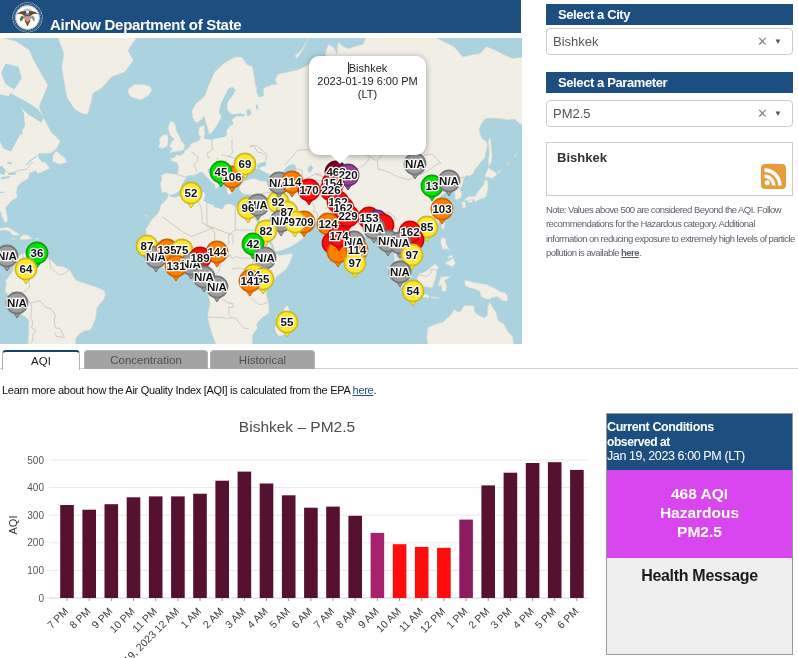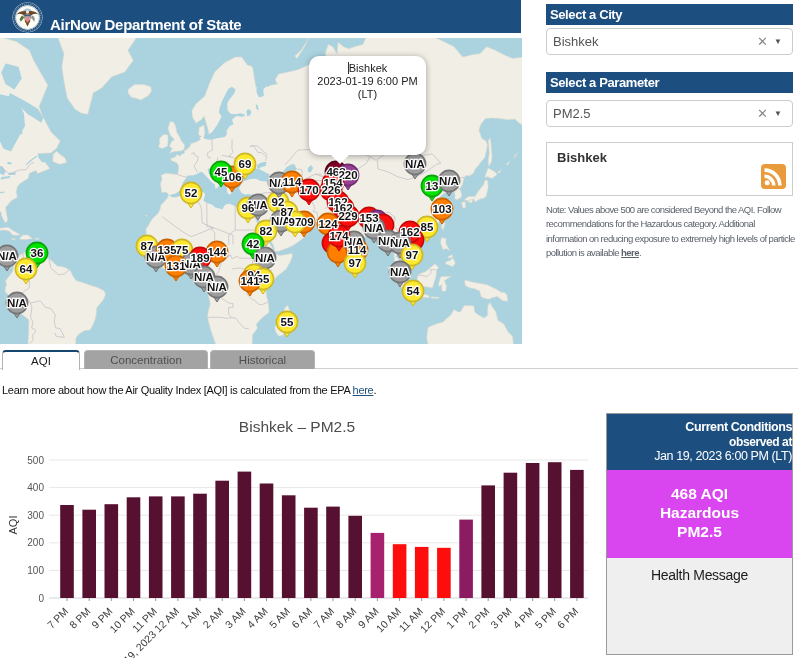--- a/index.html
+++ b/index.html
@@ -1,33 +1,33 @@
 <!DOCTYPE html>
 <html><head><meta charset="utf-8"><title>AirNow Department of State</title>
 <style>
 *{margin:0;padding:0;box-sizing:border-box}
 html,body{width:798px;height:658px;background:#fff;font-family:"Liberation Sans",sans-serif;overflow:hidden;position:relative}
 .abs{position:absolute}
 .hdr{left:0;top:0;width:521px;height:33px;background:#1d4e80}
 .hdr .t{position:absolute;left:50px;top:16px;color:#fff;font-size:15px;font-weight:bold;letter-spacing:-0.3px}
 .map{left:0;top:38px;width:522px;height:306px;overflow:hidden;background:#aad3df}
-.sbh{left:546px;width:247px;height:21px;background:#1d4e80;color:#fff;font-weight:bold;font-size:13px;letter-spacing:-0.4px;line-height:21px;padding-left:4px}
+.sbh{left:546px;width:247px;height:21px;background:#1d4e80;color:#fff;font-weight:bold;font-size:13px;letter-spacing:-0.4px;line-height:21px;padding-left:12px}
 .dd{left:546px;width:247px;height:27px;background:#fff;border:1px solid #ccc;border-radius:4px;font-size:13px;color:#555;line-height:25px;padding-left:6px}
 .dd .x{position:absolute;right:24px;top:0;color:#8a8a8a;font-size:13px}
 .dd .c{position:absolute;right:10px;top:0;color:#555;font-size:8px}
 .rssbox{left:546px;top:142px;width:247px;height:54px;background:#fff;border:1px solid #ccc}
 .rssbox .t{position:absolute;left:10px;top:7px;font-weight:bold;font-size:13px;color:#333}
 .note{left:546px;top:203px;width:252px;font-size:9.5px;letter-spacing:-0.55px;color:#5b616b;line-height:14.4px;white-space:nowrap}
 .tab{top:350px;height:19px;background:#a3a3a3;border:1px solid #b3b3b3;border-bottom:none;border-radius:4px 4px 0 0;color:#4f4f4f;font-size:11.5px;text-align:center;line-height:18px;z-index:2}
 .tab.on{background:#fff;border-top:2px solid #16456f;color:#1a1a1a;height:20px}
 .tabline{left:0;top:368px;width:798px;height:0;border-top:1px solid #cfcfcf;z-index:1}
 .learn{left:2px;top:384px;font-size:11px;letter-spacing:-0.3px;color:#111}
 .learn a{color:#23527c}
 .ccp{left:606px;top:413px;width:187px;height:242px;border:1px solid #9a9a9a;background:#efefef}
-.ccb{position:absolute;left:0;top:0;width:100%;height:64px;background:#1d4e80;color:#fff;text-align:right}
+.ccb{position:absolute;left:0;top:0;width:100%;height:64px;background:#1d4e80;color:#fff;text-align:left}
 .ccm{position:absolute;left:0;top:56px;width:100%;height:88px;background:#d946ef;color:#fff;text-align:center}
 .cch{position:absolute;left:0;top:144px;width:100%;text-align:center}
 .tip{left:309px;top:56px;width:117px;height:99px;background:#fff;border-radius:10px;box-shadow:0 1px 6px rgba(0,0,0,.35);font-size:11px;color:#222;text-align:center}
 .tip:after{content:"";position:absolute;left:22px;top:99px;border:9px solid transparent;border-top:9px solid #fff;border-bottom:none}
 .tiptbl{position:absolute;left:9px;top:46px;width:98px;border:2px solid #24548c;border-collapse:collapse;font-size:11.5px}
 .tiptbl th{background:#1d4e80;color:#fff;font-weight:bold;padding:0;height:19px}
 .tiptbl td{padding:0;height:21px}
 </style></head><body>
 <div class="abs map">
     <svg width="522" height="306" viewBox="0 0 522 306" style="position:absolute;left:0;top:0">
@@ -507,14 +507,14 @@
 <div class="abs ccp">
 <div class="ccb" style="letter-spacing:-0.4px">
       <div style="font-size:12.5px;font-weight:bold;margin-top:6px">Current Conditions</div>
 <div style="font-size:12px;font-weight:bold;margin-top:1px">observed at</div>
 <div style="font-size:12.5px;font-weight:normal;margin-top:0">Jan 19, 2023 6:00 PM (LT)</div>
     </div>
 <div class="ccm">
       <div style="font-size:15.5px;font-weight:bold;margin-top:14px;line-height:19px">468 AQI<br>Hazardous<br>PM2.5</div>
     </div>
 <div class="cch">
-      <div style="font-size:14px;font-weight:normal;color:#1b1b1b;margin-top:9px;letter-spacing:-0.3px">Health Message</div>
+      <div style="font-size:16px;font-weight:bold;color:#1b1b1b;margin-top:9px;letter-spacing:-0.3px">Health Message</div>
     </div>
 </div>
 </body></html>

